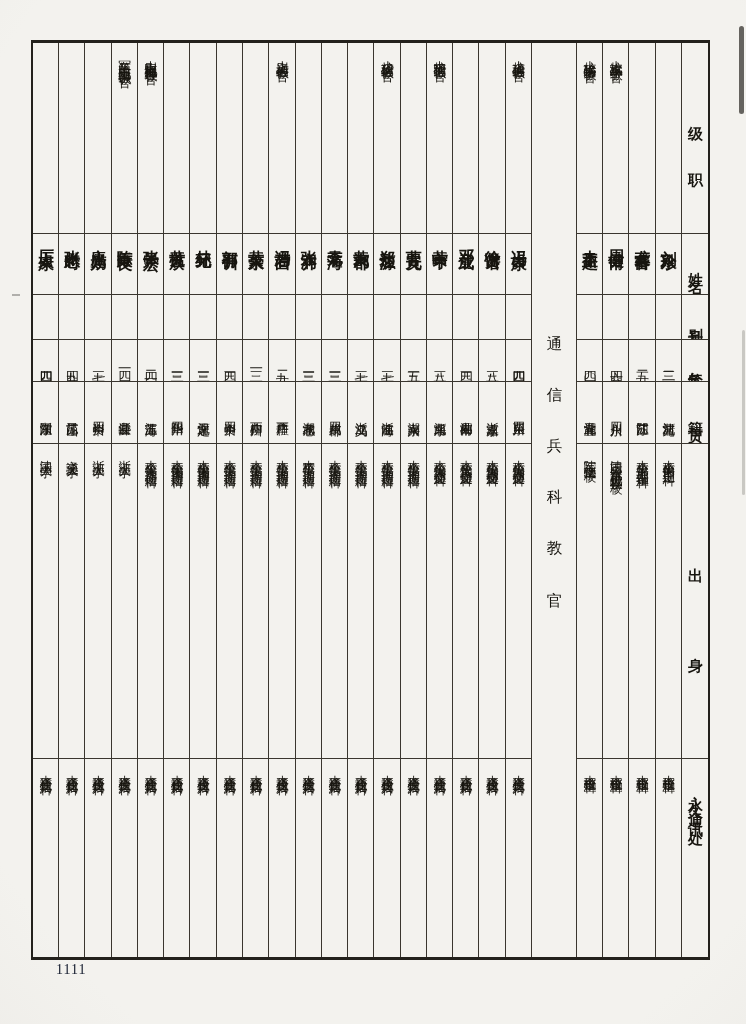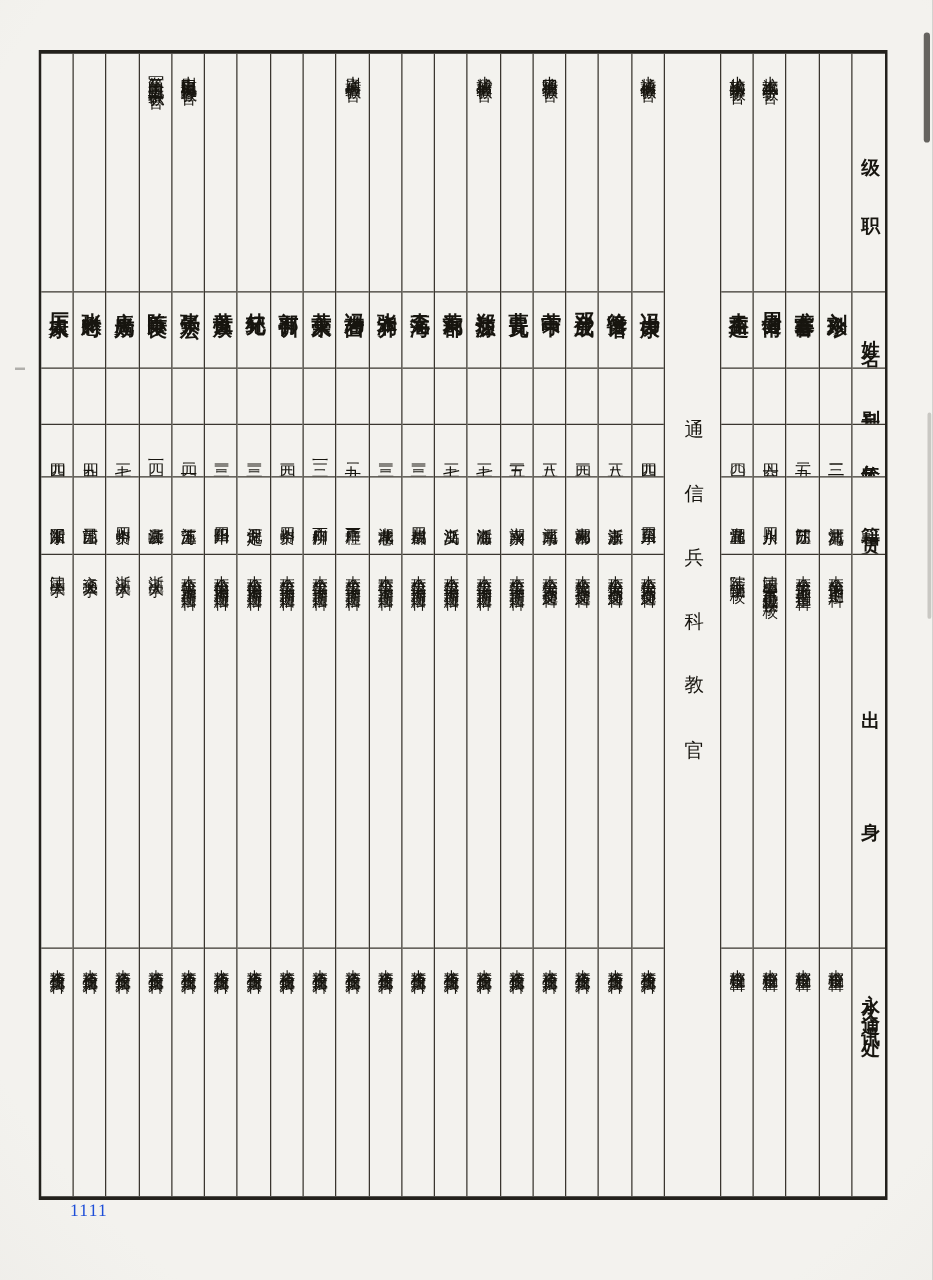--- a/index.html
+++ b/index.html
@@ -67,21 +67,21 @@
   .h-contact { align-items: flex-start; }
   .h-contact .vtext { letter-spacing: 0.6em; padding-top: 24px; }
 
   
   .divider-cell { height: 100%; display: flex; justify-content: center; align-items: flex-start; }
   .divider-cell .vtext { font-size: 15.5px; letter-spacing: 3.3em; padding-top: 280px; }
 
   
   .page-number {
     position: absolute; left: 56px; top: 962px;
-    font-size: 14px; letter-spacing: 1px; color: #1d4ed8;
+    font-size: 14px; letter-spacing: 1px; color: #0f172a;
   }
 
   
   .artifact { position: absolute; background: #35332f; pointer-events: none; }
   .a1 { right: 2px; top: 26px; width: 5px; height: 88px; border-radius: 3px; opacity: .75; }
   .a2 { right: 1px; top: 330px; width: 3px; height: 165px; border-radius: 2px; opacity: .22; }
   .a3 { left: 12px; top: 294px; width: 8px; height: 2px; opacity: .35; }
 </style>
 </head>
 <body>

